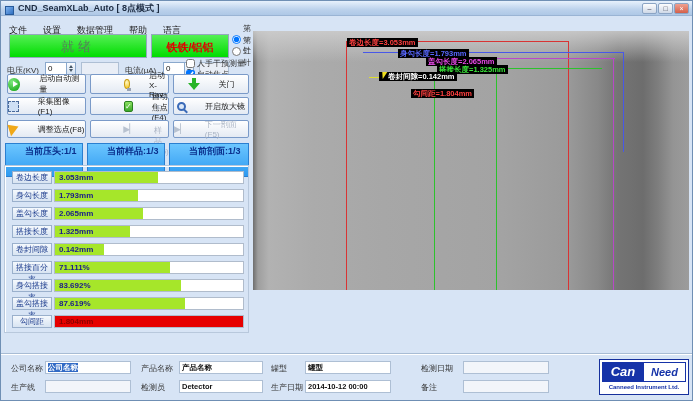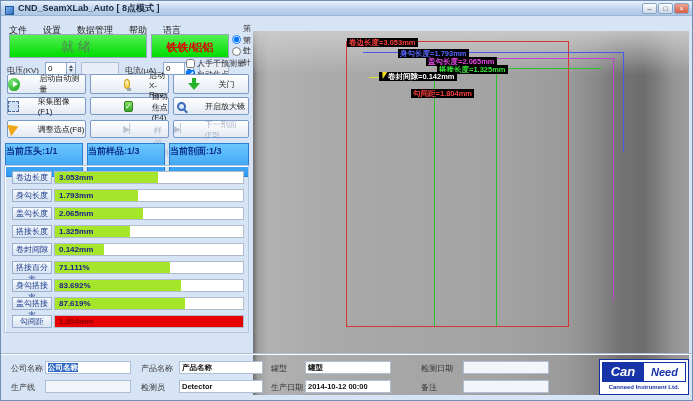--- a/index.html
+++ b/index.html
@@ -64,34 +64,34 @@
   .icon-downarrow::after { content:""; position:absolute; left:0; top:5px; border-left:6px solid transparent; border-right:6px solid transparent; border-top:7px solid #28b428; }
   .icon-capture { width:11px; height:11px; border:1px dashed #4a6a9a; background:#cfe0f5; }
   .icon-check { width:11px; height:11px; background:linear-gradient(#8ae060,#3aa828); border:1px solid #2a8020; border-radius:2px;
     color:#fff; font-size:8px; font-weight:bold; line-height:10px; text-align:center; }
   .icon-mag { width:9px; height:9px; border:2px solid #3a6ab8; border-radius:50%; background:#dbe8f8; position:relative; }
   .icon-mag::after { content:""; position:absolute; right:-4px; bottom:-3px; width:5px; height:2px; background:#3a6ab8; transform:rotate(45deg); }
   .icon-adjust { width:0; height:0; border-left:10px solid #f0a818; border-top:5px solid transparent; border-bottom:7px solid transparent; transform:rotate(-18deg); }
   .icon-next { font-size:9px; color:#b8c2d0; font-weight:bold; letter-spacing:-1px; }
 
   .counter { position:absolute; top:112px; height:34px; background:linear-gradient(#6cc6ff,#2e9af0);
-    border:1px solid #2a7fd0; font-size:9px; font-weight:bold; color:#0a2f8c; line-height:14px; padding-left:0; }
+    border:1px solid #2a7fd0; font-size:9px; font-weight:bold; color:#0a2f8c; line-height:14px; padding-left:19px; }
   .k1 { left:2px; width:78px; } .k2 { left:84px; width:78px; } .k3 { left:166px; width:80px; }
 
   .mframe { position:absolute; left:1px; top:134px; width:245px; height:168px;
     border:1px solid #b8c8dc; box-shadow:inset 1px 1px 0 #fff; padding:5px 0 0 7px; }
   .mrow { display:flex; margin-bottom:5px; height:13px; }
   .mlabel { width:40px; height:13px; background:linear-gradient(#f5f9fd,#d8e4f2); border:1px solid #9ab0cc;
     font-size:8px; color:#1a3a8c; text-align:center; line-height:12px; }
   .mbar { position:relative; width:190px; height:13px; background:#fff; border:1px solid #b0bcCC; margin-left:2px; }
   .mfill { position:absolute; left:0; top:0; bottom:0; }
   .mval { position:absolute; left:4px; top:0; font-size:8px; font-weight:bold; line-height:12px; }
 
   
-  .ximg { position:absolute; left:252px; top:30px; width:436px; height:364px; overflow:hidden;
+  .ximg { position:absolute; left:252px; top:30px; width:436px; height:259px; overflow:hidden;
     background:
       linear-gradient(rgba(206,206,206,.85), rgba(206,206,206,0) 12%),
       linear-gradient(90deg,#6e6e6e 0px,#9e9e9e 5px,#b2b2b2 16px,#ababab 60px,#a7a7a7 130px,#a3a3a3 250px,#9a9a9a 315px,#888 345px,#747474 365px,#6d6d6d 390px,#7e7e7e 405px,#949494 420px,#9c9c9c 436px);
   }
   .ln { position:absolute; }
   .ln-red-rect { left:93px; top:10px; width:223px; height:286px; border:1px solid #d83434; }
   .ln-blue-h { left:110px; top:21px; width:260px; height:1px; background:#4858e8; }
   .ln-blue-v { left:370px; top:21px; width:1px; height:100px; background:#4858e8; }
   .ln-pur-h { left:238px; top:27px; width:124px; height:1px; background:#b848c8; }
   .ln-pur-v { left:360px; top:27px; width:1px; height:243px; background:#b848c8; }

